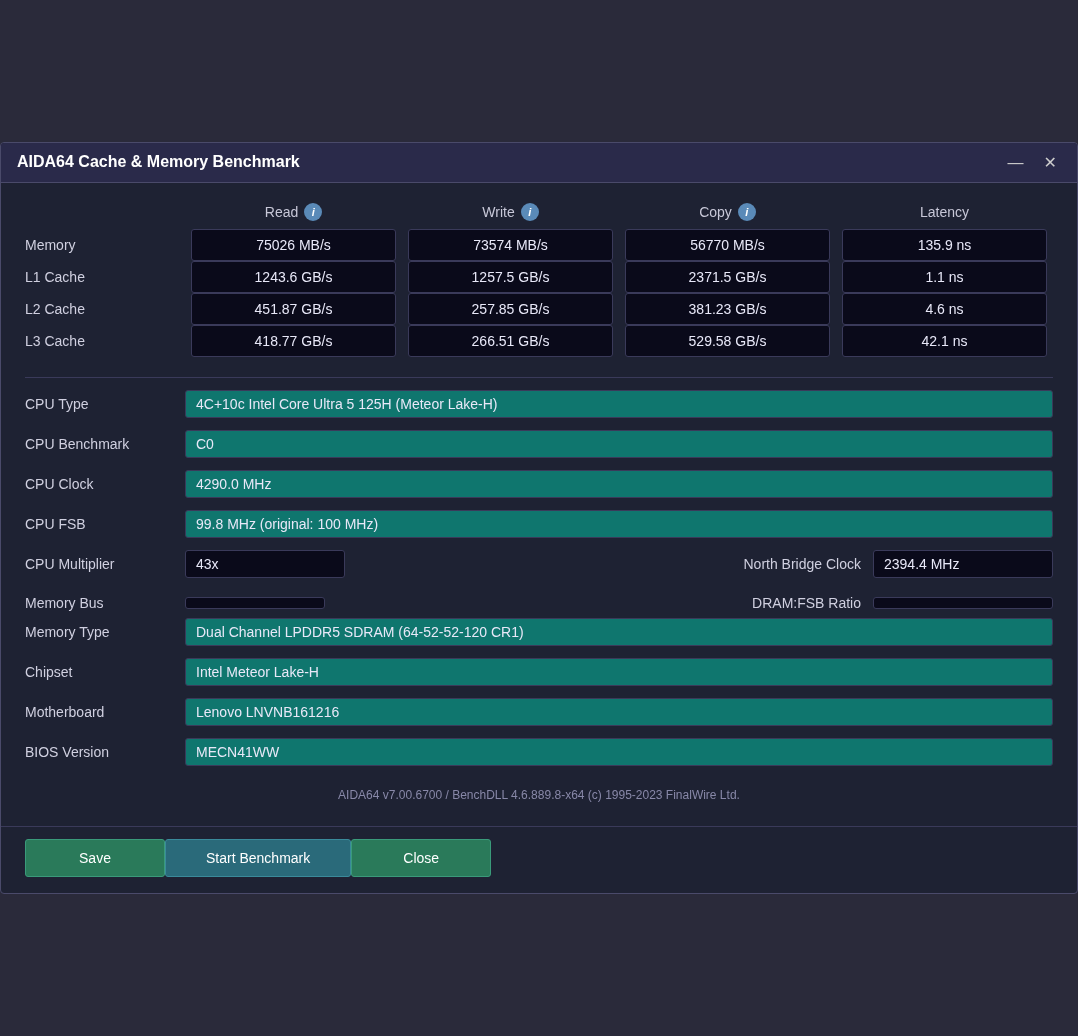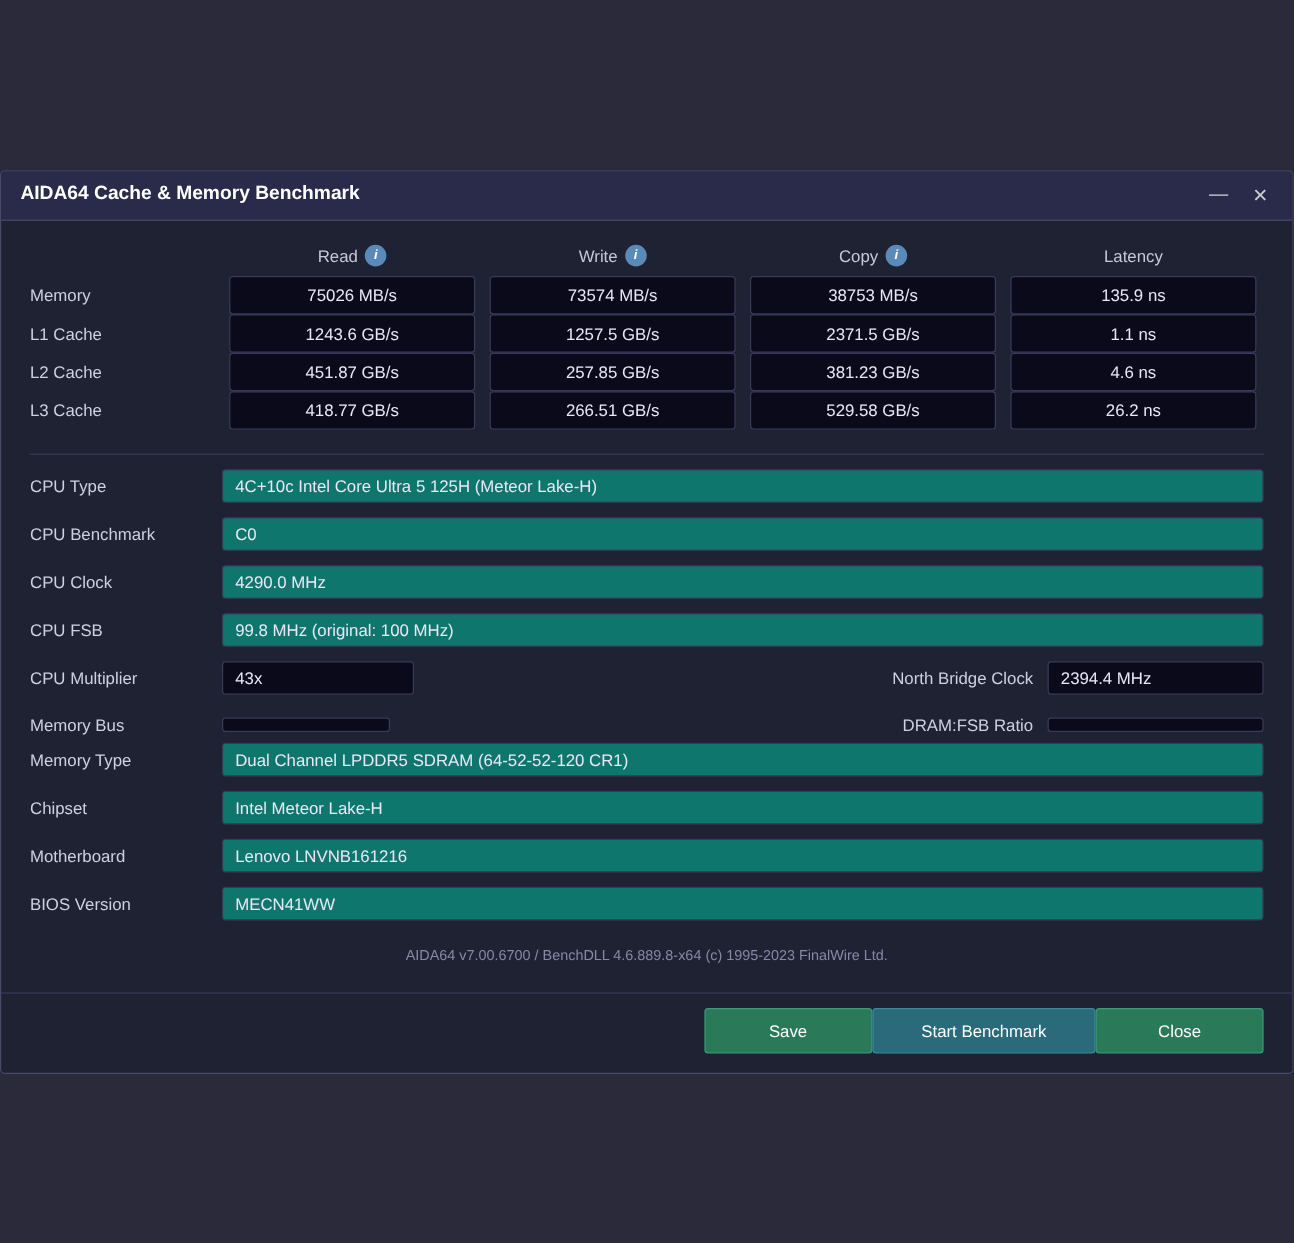--- a/index.html
+++ b/index.html
@@ -205,21 +205,21 @@
       width: 180px;
     }
     .footer-text {
       text-align: center;
       color: #8888a8;
       font-size: 12px;
       padding: 10px 0 4px 0;
     }
     .button-bar {
       display: flex;
-      justify-content: flex-end;
+      justify-content: flex-start;
       padding: 12px 24px 16px 24px;
       border-top: 1px solid #3a3a5a;
     }
     .action-btn {
       background: #2a7a5a;
       border: 1px solid #3a9a7a;
       border-radius: 3px;
       color: #ffffff;
       font-size: 14px;
       padding: 10px 40px;
@@ -269,21 +269,21 @@
 
       <div class="bench-data-row">
         <div class="bench-row-label">Memory</div>
         <div class="bench-value-cell">
           <div class="bench-value-box">75026 MB/s</div>
         </div>
         <div class="bench-value-cell">
           <div class="bench-value-box">73574 MB/s</div>
         </div>
         <div class="bench-value-cell">
-          <div class="bench-value-box">38753 MB/s</div>
+          <div class="bench-value-box">56770 MB/s</div>
         </div>
         <div class="bench-value-cell">
           <div class="bench-value-box">135.9 ns</div>
         </div>
       </div>
 
       <div class="bench-data-row">
         <div class="bench-row-label">L1 Cache</div>
         <div class="bench-value-cell">
           <div class="bench-value-box">1243.6 GB/s</div>
@@ -320,21 +320,21 @@
         <div class="bench-value-cell">
           <div class="bench-value-box">418.77 GB/s</div>
         </div>
         <div class="bench-value-cell">
           <div class="bench-value-box">266.51 GB/s</div>
         </div>
         <div class="bench-value-cell">
           <div class="bench-value-box">529.58 GB/s</div>
         </div>
         <div class="bench-value-cell">
-          <div class="bench-value-box">26.2 ns</div>
+          <div class="bench-value-box">42.1 ns</div>
         </div>
       </div>
     </div>
 
     <div class="divider"></div>
 
     <div class="info-grid">
 
       <div class="info-row">
         <div class="info-label">CPU Type</div>

